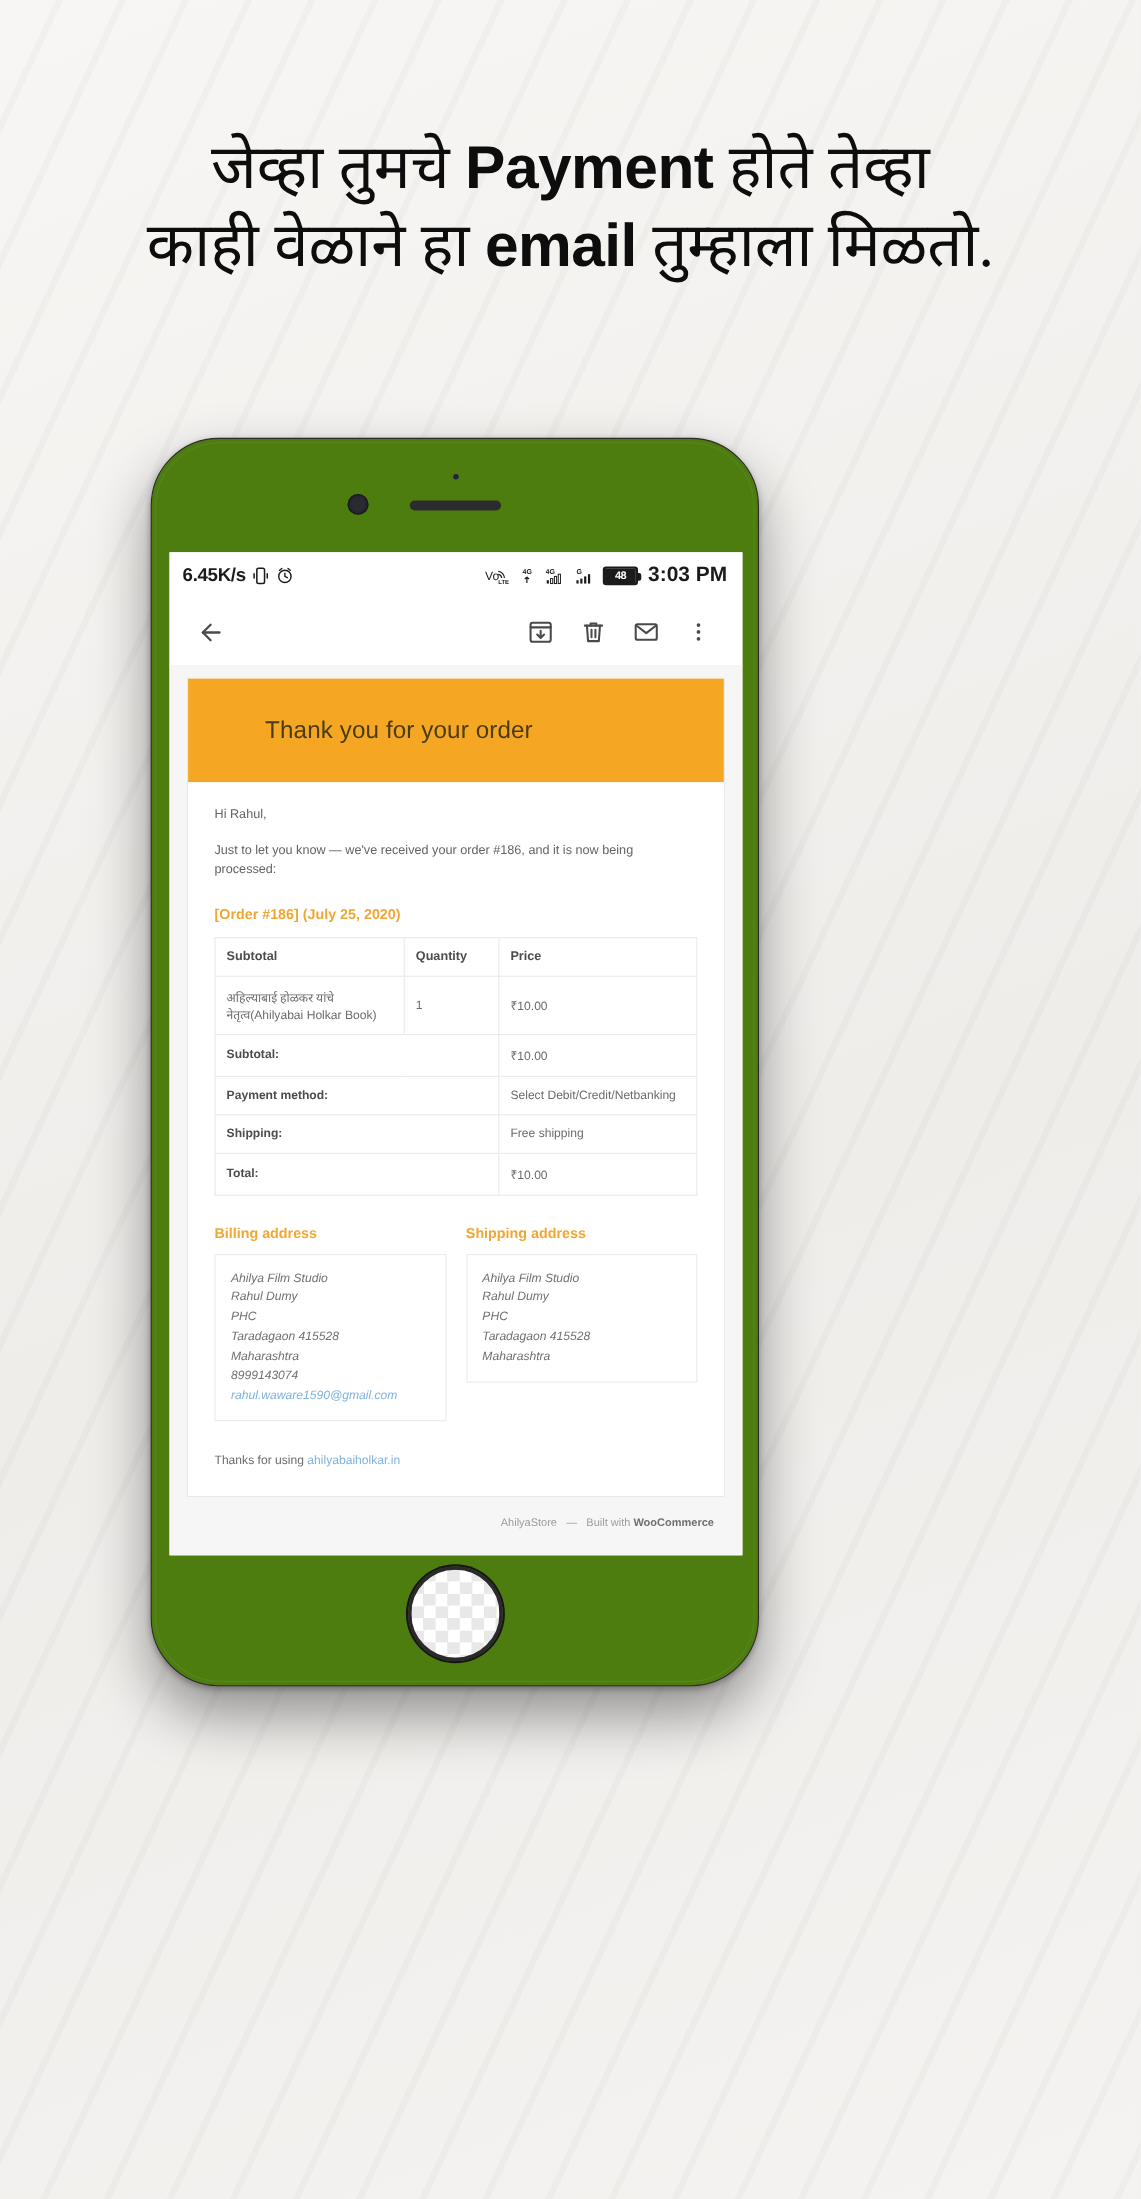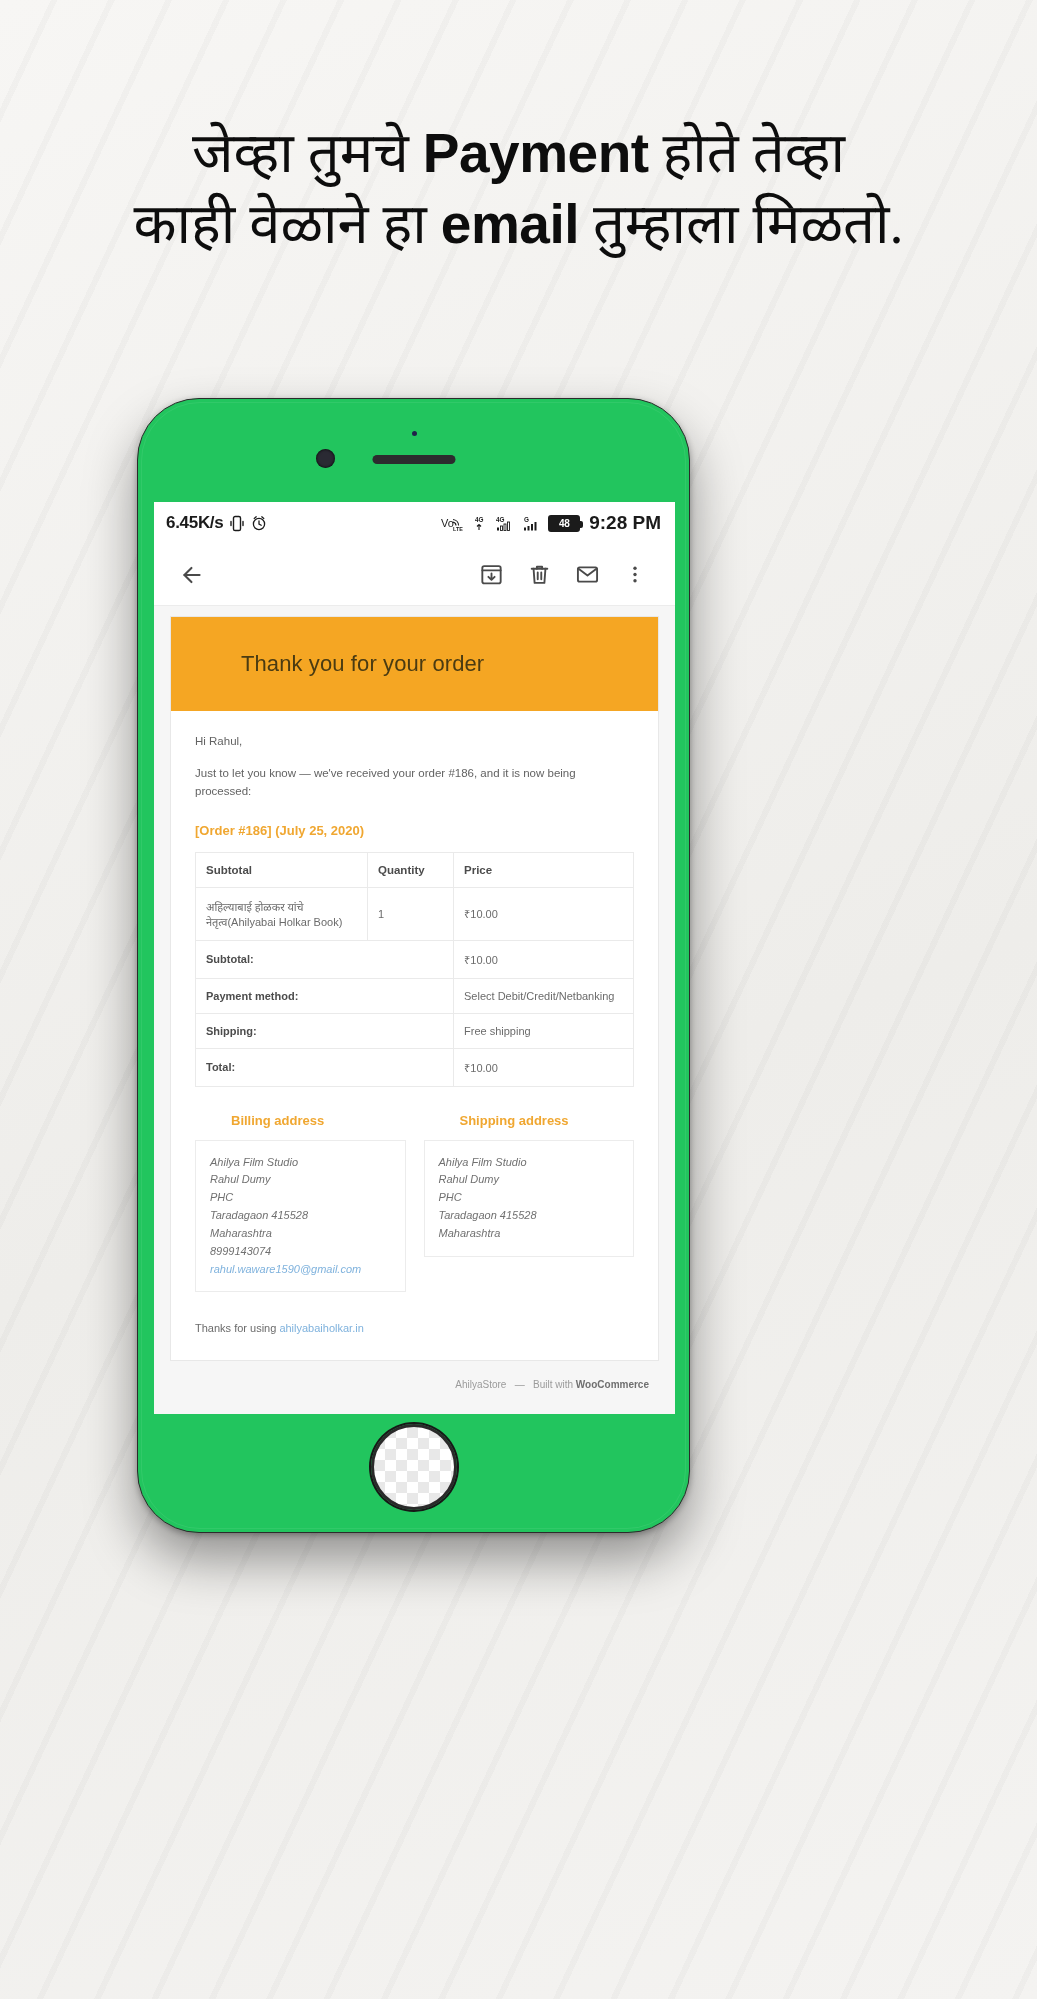--- a/index.html
+++ b/index.html
@@ -35,21 +35,21 @@
   }
   .headline-line { display: block; white-space: nowrap; }
   .hl-dev { font-family: "Liberation Serif", serif; font-size: 56px; font-weight: 400; }
   .hl-en  { font-family: "Liberation Sans", sans-serif; font-size: 55px; font-weight: 700; letter-spacing: -0.5px; }
 
   
   .phone {
     position: absolute;
     left: 137px; top: 398px;
     width: 553px; height: 1135px;
-    background: #22c55e;
+    background: #4d7c0f;
     border-radius: 62px;
     box-shadow: 0 26px 52px rgba(0,0,0,0.40), 0 2px 6px rgba(0,0,0,0.3);
     border: 1px solid #2b2b2b;
   }
   .phone-inner-edge {
     position: absolute; inset: 3px;
     border-radius: 59px;
     border: 1px solid rgba(255,255,255,0.07);
     pointer-events: none;
   }
@@ -184,21 +184,20 @@
   table.order td.label { font-weight: 700; color: #4c4c4c; }
   .prod-dev { display:block; font-family: "Liberation Serif", serif; }
   .col-qty { width: 86px; }
   .col-price { width: 180px; }
 
   .addr-wrap { display: flex; gap: 18px; margin-top: 26px; }
   .addr-col { flex: 1; }
   .addr-title {
     font-size: 13px; font-weight: 700; color: #f0a731;
     margin-bottom: 12px;
-    margin-left: 36px;
   }
   .addr-box {
     border: 1px solid #ececec;
     padding: 13px 14px;
     font-size: 11px; font-style: italic;
     line-height: 1.62; color: #707070;
   }
   .addr-box a { color: #7fb2dd; text-decoration: none; }
   .thanks { margin-top: 30px; font-size: 11px; color: #6b6b6b; }
   .thanks a { color: #7fb2dd; text-decoration: none; }
@@ -277,21 +276,21 @@
             <text x="1" y="7" font-family="Liberation Sans, sans-serif" font-size="6.4" font-weight="700" fill="#1b1b1b">G</text>
             <rect x="1" y="12.5" width="2" height="3" fill="#1b1b1b"></rect>
             <rect x="4.5" y="11" width="2" height="4.5" fill="#1b1b1b"></rect>
             <rect x="8" y="9" width="2" height="6.5" fill="#1b1b1b"></rect>
             <rect x="11.5" y="7" width="2" height="8.5" fill="#1b1b1b"></rect>
           </svg>
         </span>
         <span class="battery">
           <span class="battery-level">48</span>
         </span>
-        <span class="sb-time">9:28 PM</span>
+        <span class="sb-time">3:03 PM</span>
       </div>
     </div>
 
     <div class="mail-toolbar">
       <div class="tb-btn">
         <svg width="26" height="26" viewBox="0 0 24 24" fill="none" stroke="#4a4a4a" stroke-width="1.9" stroke-linecap="round" stroke-linejoin="round">
           <path d="M19 12H5"></path>
             <path d="M11.5 18.5 L5 12 L11.5 5.5"></path>
         </svg>
       </div>

